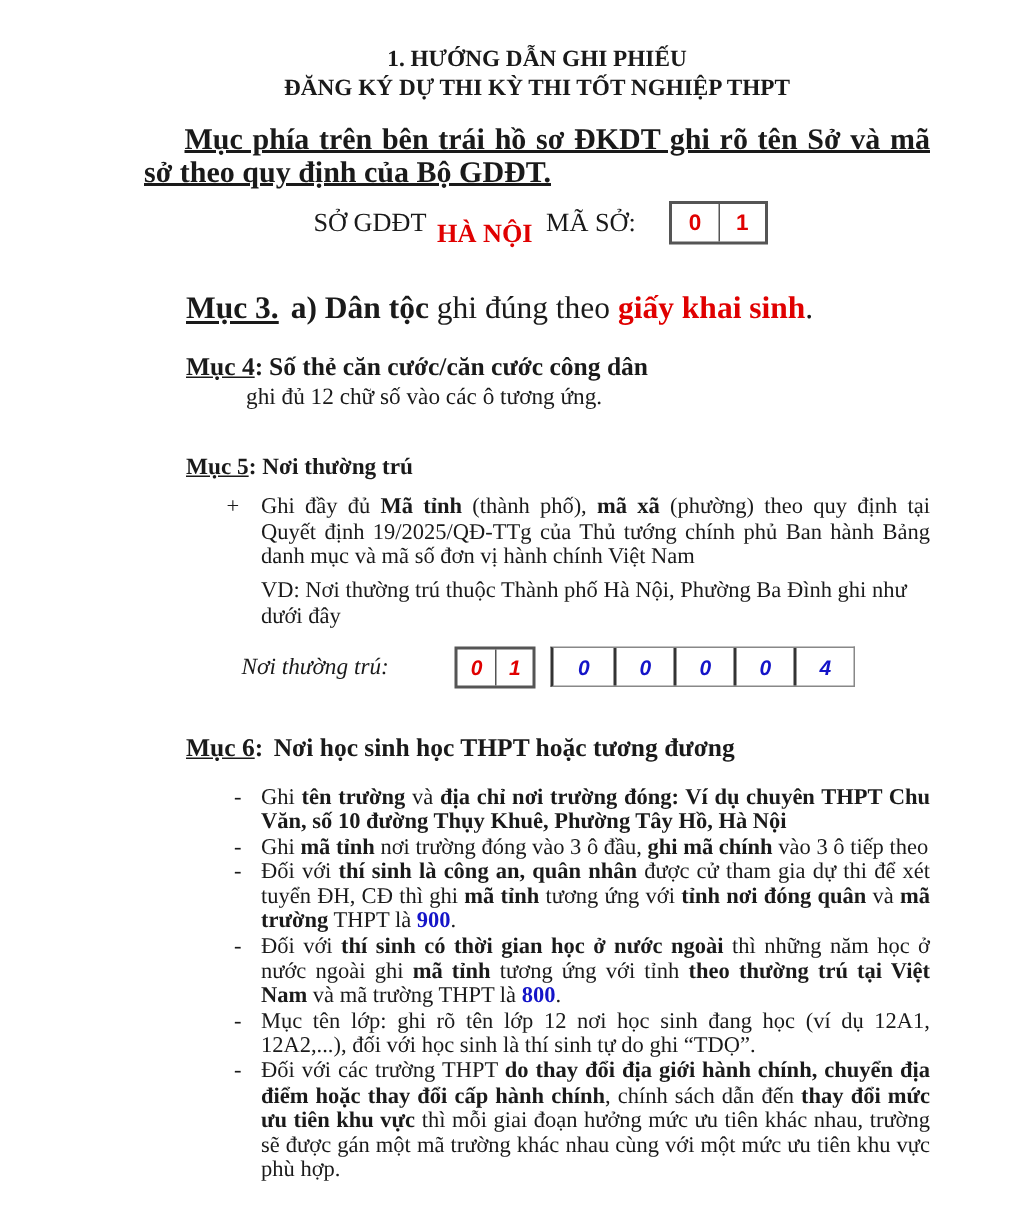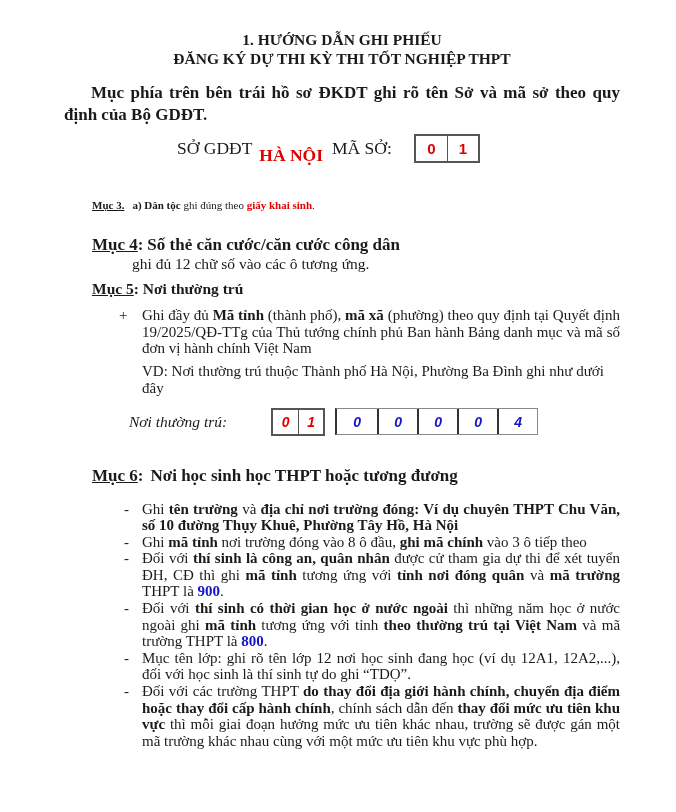--- a/index.html
+++ b/index.html
@@ -2,61 +2,61 @@
 <html style="--red: #e00000; --blue: #1414c8; --text: #1a1a1a;"><head>
 <meta charset="utf-8">
 <style>
   * { margin:0; padding:0; box-sizing:border-box; }
   html,body { background:#ffffff; }
   body {
     width:676px; height:812px; overflow:hidden;
     font-family:"Liberation Serif","DejaVu Serif",serif;
     color:var(--text,#1a1a1a);
   }
-  .page { width:676px; height:796px; padding:30px 56px 0 64px; }
+  .page { width:676px; height:796px; padding:30px 56px 0 96px; }
 
   .b   { font-weight:bold; }
   .rd  { color:var(--red); font-weight:bold; }
   .blu { color:var(--blue); font-weight:bold; }
   .muc-label { font-weight:bold; text-decoration:underline; }
 
   .title { text-align:center; font-weight:bold; font-size:15.5px; line-height:19px; }
 
-  .intro { margin-top:14px; font-weight:bold; font-size:17px; line-height:22px;
-           text-align:justify; text-indent:27px; }
+  .intro { margin-top:14px; font-weight:bold; font-size:20px; line-height:22px;
+           text-align:justify; text-indent:27px;text-decoration:underline; }
 
   .so-row { margin-top:5px; display:flex; align-items:center; font-size:17.5px;
             padding-left:113px;text-align:right; }
   .so-name { color:var(--red); font-weight:bold; margin:14px 9px 0 7px; }
   .so-codelabel { margin-right:0; }
 
   .code-box { display:flex; border:2px solid #555; margin-left:22px; background:#fff; }
   .code-box .cell {
     width:31px; height:25px; display:flex; align-items:center; justify-content:center;
     font-family:"Liberation Sans","DejaVu Sans",sans-serif; font-weight:bold; font-size:15px;
     border-left:1px solid #555;
   }
   .code-box .cell:first-child { border-left:none; }
   .red-digit  { color:var(--red); }
   .blue-digit { color:var(--blue); }
 
   .muc12 { margin-top:13px; padding-left:28px; font-size:16px; line-height:19px; }
   .muc2-note  { font-size:13.5px; }
   .muc2-note2 { display:block; margin-left:252px; font-size:13.5px; line-height:15px; }
 
-  .muc3 { margin-top:30px; padding-left:28px; font-size:11px; line-height:19px; }
+  .muc3 { margin-top:30px; padding-left:28px; font-size:21px; line-height:19px; }
   .muc3-a-bold { margin-left:8px; }
   .muc3-b { padding-left:64px; }
 
   .muc4 { margin-top:19px; padding-left:28px; font-size:15.5px; }
   .muc4-title { line-height:21px; }
   .muc4-title .big { font-size:17px; }
   .muc4-line2 { padding-left:40px; line-height:18px; }
 
-  .muc5 { margin-top:6px; padding-left:28px; font-size:15.5px; }
+  .muc5 { margin-top:28px; padding-left:28px; font-size:15.5px; }
   .muc5-head { line-height:20px; }
   .bullet5 { position:relative; margin-top:8px; padding-left:50px; text-align:justify;
              font-size:15px; line-height:16.5px; }
   .bullet5 .marker { position:absolute; left:27px; top:0; }
   .vd-line { margin-top:6px; padding-left:50px; font-size:15px; line-height:17px; }
 
   .residence-row { margin-top:11px; display:flex; align-items:center; padding-left:37px;
                    font-size:15.5px;font-style:italic; }
   .res-box1 { margin-left:44px; display:flex; border:2px solid #555; }
   .res-box1 .cell {
@@ -140,21 +140,21 @@
     </div>
   </div>
 
   <div class="muc6">
     <div class="muc6-head"><span class="muc-label">Mục 6</span><span class="b">:</span><span class="b ttl">Nơi học sinh học THPT hoặc tương đương</span></div>
 
     <div class="muc6-bullets">
 
       <div class="bullet6"><span class="marker">-</span><span>Ghi </span><span class="b">tên trường</span><span> và </span><span class="b">địa chỉ nơi trường đóng: Ví dụ  chuyên THPT Chu Văn, số 10 đường Thụy Khuê, Phường Tây Hồ, Hà Nội</span></div>
 
-      <div class="bullet6"><span class="marker">-</span><span>Ghi </span><span class="b">mã tỉnh</span><span> nơi trường đóng vào 8 ô đầu, </span><span class="b">ghi mã chính</span><span> vào 3 ô tiếp theo</span></div>
+      <div class="bullet6"><span class="marker">-</span><span>Ghi </span><span class="b">mã tỉnh</span><span> nơi trường đóng vào 3 ô đầu, </span><span class="b">ghi mã chính</span><span> vào 3 ô tiếp theo</span></div>
 
       <div class="bullet6"><span class="marker">-</span><span>Đối với </span><span class="b">thí sinh là công an, quân nhân</span><span> được cử tham gia dự thi để xét tuyển ĐH, CĐ thì ghi </span><span class="b">mã tỉnh</span><span> tương ứng với </span><span class="b">tỉnh nơi đóng quân</span><span> và </span><span class="b">mã trường</span><span> THPT là </span><span class="blu">900</span><span>.</span></div>
 
       <div class="bullet6"><span class="marker">-</span><span>Đối với </span><span class="b">thí sinh có thời gian học ở nước ngoài</span><span> thì những năm học ở nước ngoài ghi </span><span class="b">mã tỉnh</span><span> tương ứng với tỉnh </span><span class="b">theo thường trú tại Việt Nam</span><span> và mã trường THPT là </span><span class="blu">800</span><span>.</span></div>
 
       <div class="bullet6"><span class="marker">-</span><span>Mục tên lớp: ghi rõ tên lớp 12 nơi học sinh đang học (ví dụ 12A1, 12A2,...), đối với học sinh là thí sinh tự do ghi “TDỌ”.</span></div>
 
       <div class="bullet6"><span class="marker">-</span><span>Đối với các trường THPT </span><span class="b">do thay đổi địa giới hành chính, chuyển địa điểm hoặc thay đổi cấp hành chính</span><span>, chính sách dẫn đến </span><span class="b">thay đổi mức ưu tiên khu vực</span><span> thì mỗi giai đoạn hưởng mức ưu tiên khác nhau, trường sẽ được gán một mã trường khác nhau cùng với một mức ưu tiên khu vực phù hợp. </span></div>
 
     </div>

